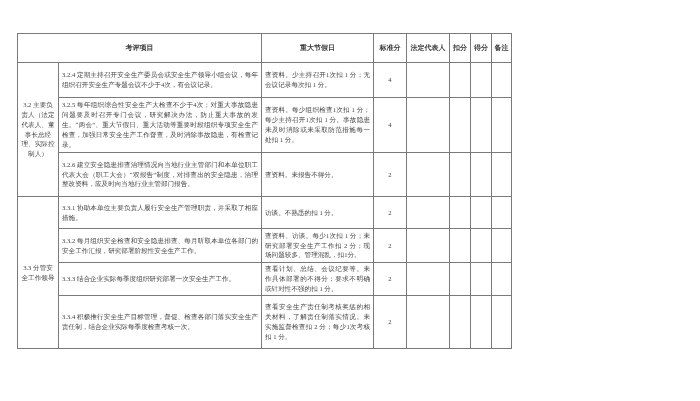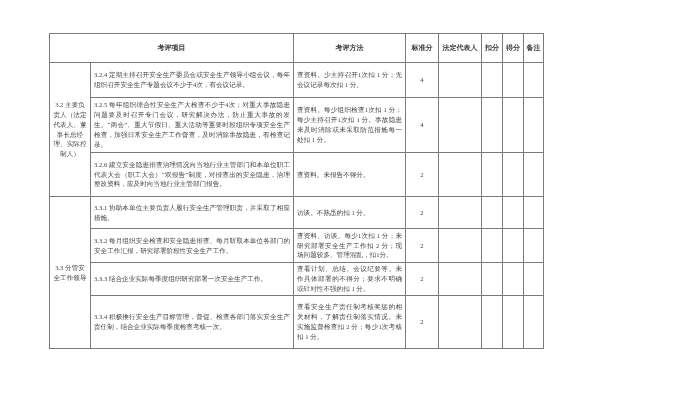--- a/index.html
+++ b/index.html
@@ -6,21 +6,21 @@
   .page{
     position:relative;
     width:700px;height:401px;
     background:#ffffff;
     font-family:"Liberation Serif","DejaVu Serif",serif;
     color:#333;
     overflow:hidden;
   }
   table.assess{
     position:absolute;
-    left:49px;top:33px;
+    left:17px;top:33px;
     width:494px;
     border-collapse:collapse;
     table-layout:fixed;
   }
   table.assess td, table.assess th{
     border:1px solid #7a7a7a;
     font-size:6.6px;
     line-height:1.5;
     padding:1px 3px;
     vertical-align:middle;
@@ -61,21 +61,21 @@
       <col style="width:33px">
         <col style="width:43px">
         <col style="width:21px">
       <col style="width:21px">
         <col style="width:20px">
     </colgroup>
 
     <tbody>
         <tr style="height:29px">
       <th colspan="2">考评项目</th>
-      <th>考评方法</th>
+      <th>重大节假日</th>
       <th>标准分</th>
       <th>法定代表人</th>
       <th>扣分</th>
       <th>得分</th>
       <th>备注</th>
     </tr>
 
     <tr style="height:35px">
       <td rowspan="3" class="grp">3.2 主要负责人（法定代表人、董事长总经理、实际控制人）</td>
       <td class="txt">3.2.4 定期主持召开安全生产委员会或安全生产领导小组会议，每年组织召开安全生产专题会议不少于4次，有会议记录。</td>

